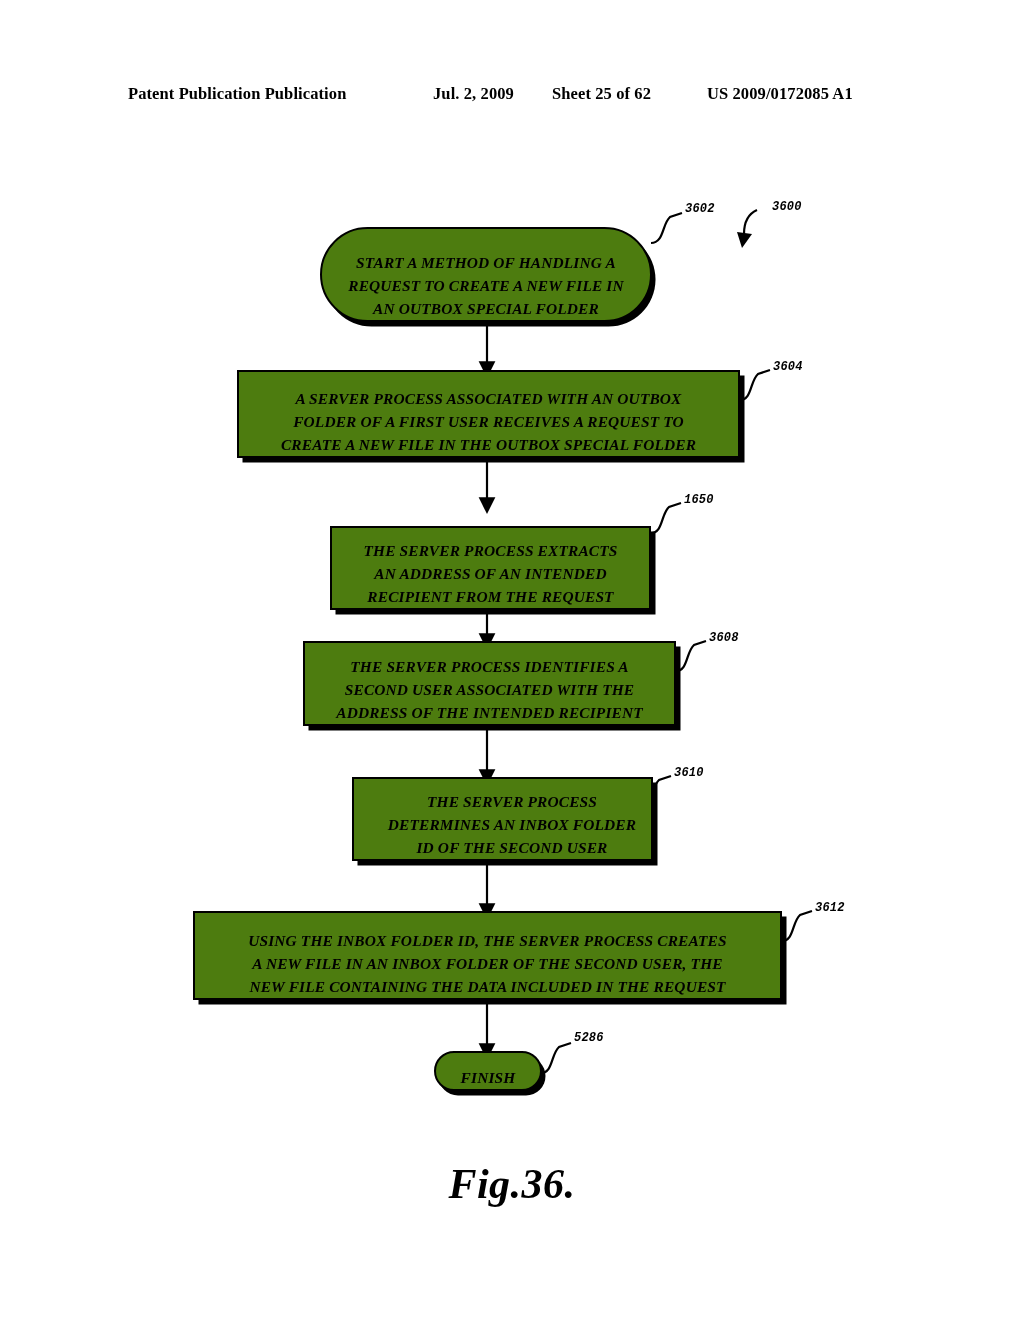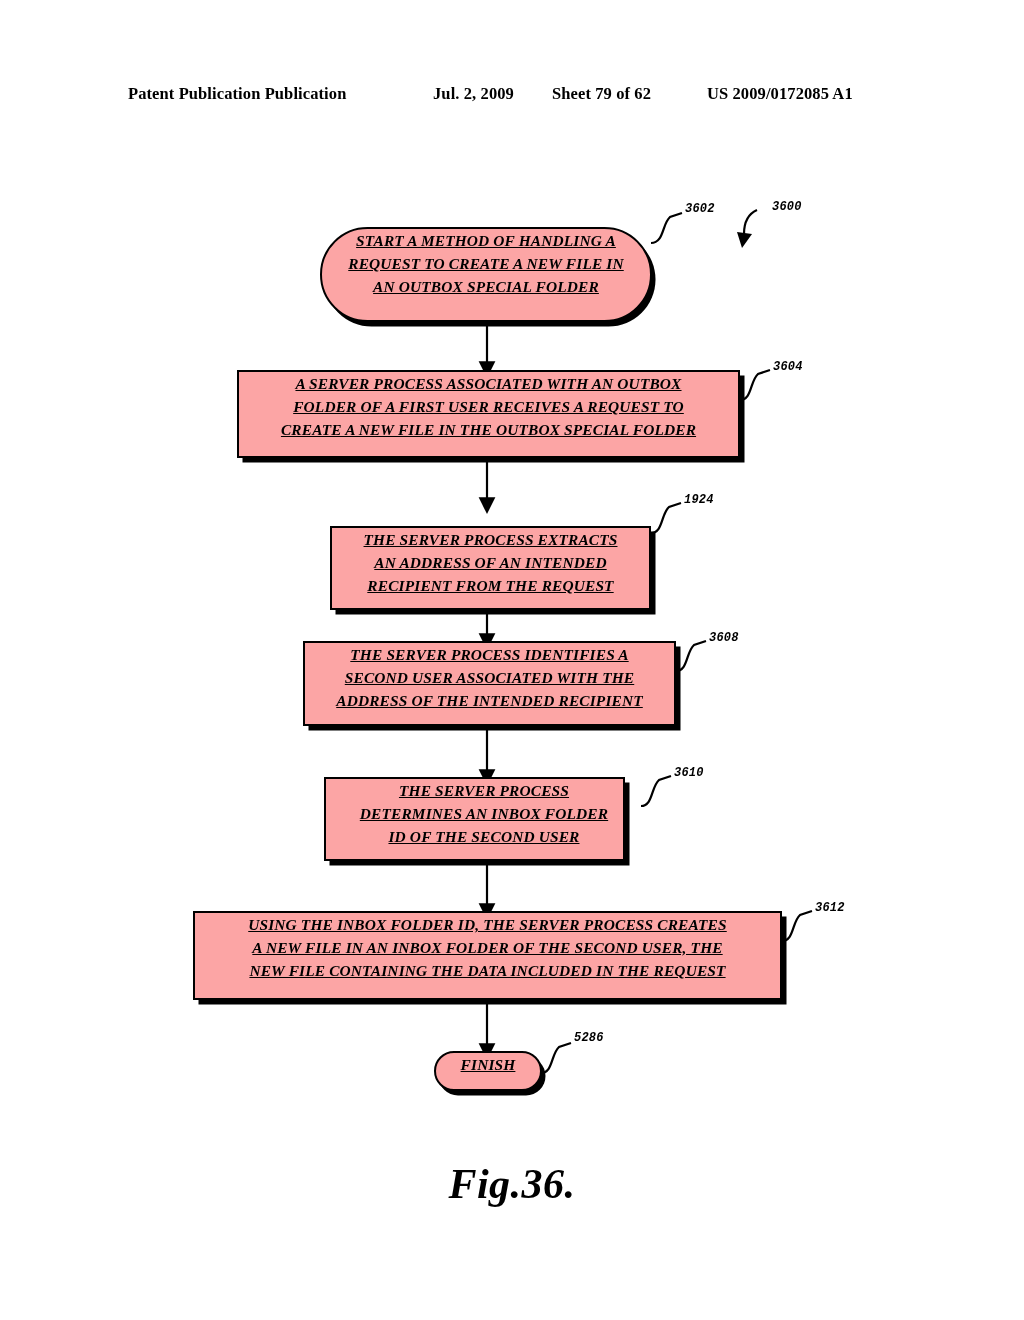--- a/index.html
+++ b/index.html
@@ -43,27 +43,26 @@
     left: 0;
     top: 0;
     width: 1024px;
     height: 1320px;
   }
 
   
   .node {
     position: absolute;
     box-sizing: border-box;
-    background: #fca5a5;
+    background: #4d7c0f;
     border: 2.2px solid #000000;
     display: flex;
-    align-items: flex-start;
+    align-items: flex-end;
     justify-content: center;
     text-align: center;
-    text-decoration: underline;
   }
   
   .node.box {
     box-shadow: 5px 5px 0 -0.5px #000000;
   }
   .node.stadium {
     border-radius: 999px;
     box-shadow: 4px 5px 0 -0.5px #000000;
   }
   .node .txt {
@@ -111,21 +110,21 @@
     height: 1320px;
     pointer-events: none;
   }
 </style>
 </head>
 <body>
 
 <div class="page-header">
   <span class="hdr-pub">Patent Publication Publication</span>
   <span class="hdr-date">Jul. 2, 2009</span>
-  <span class="hdr-sheet">Sheet 79 of 62</span>
+  <span class="hdr-sheet">Sheet 25 of 62</span>
   <span class="hdr-num">US 2009/0172085 A1</span>
 </div>
 
 <div id="diagram">
 
   <svg class="overlay" viewBox="0 0 1024 1320">
     <defs>
       <marker id="arrowhead" markerWidth="9" markerHeight="9" refX="1.2" refY="4.2" orient="auto" markerUnits="strokeWidth">
         <path d="M0,0.4 L7.6,4.2 L0,8 z" fill="#000000"></path>
       </marker>
@@ -169,30 +168,30 @@
 FOLDER OF A FIRST USER RECEIVES A REQUEST TO
 CREATE A NEW FILE IN THE OUTBOX SPECIAL FOLDER</span>
   </div>
   <div class="ref" style="left:773px; top:360px;">3604</div>
 
   <div class="node box" style="left:330px; top:505px; width:321px; height:84px;margin-top:21px;">
     <span class="txt">THE SERVER PROCESS EXTRACTS
 AN ADDRESS OF AN INTENDED
 RECIPIENT FROM THE REQUEST</span>
   </div>
-  <div class="ref" style="left:684px; top:493px;">1924</div>
+  <div class="ref" style="left:684px; top:493px;">1650</div>
 
   <div class="node box" style="left:303px; top:641px; width:373px; height:85px;">
     <span class="txt">THE SERVER PROCESS IDENTIFIES A
 SECOND USER ASSOCIATED WITH THE
 ADDRESS OF THE INTENDED RECIPIENT</span>
   </div>
   <div class="ref" style="left:709px; top:631px;">3608</div>
 
-  <div class="node box" style="left:324px; top:777px; width:301px; height:84px;padding-left:19px;">
+  <div class="node box" style="left:352px; top:777px; width:301px; height:84px;padding-left:19px;">
     <span class="txt">THE SERVER PROCESS
 DETERMINES AN INBOX FOLDER
 ID OF THE SECOND USER</span>
   </div>
   <div class="ref" style="left:674px; top:766px;">3610</div>
 
   <div class="node box" style="left:193px; top:911px; width:589px; height:89px;">
     <span class="txt">USING THE INBOX FOLDER ID, THE SERVER PROCESS CREATES
 A NEW FILE IN AN INBOX FOLDER OF THE SECOND USER, THE
 NEW FILE CONTAINING THE DATA INCLUDED IN THE REQUEST</span>

